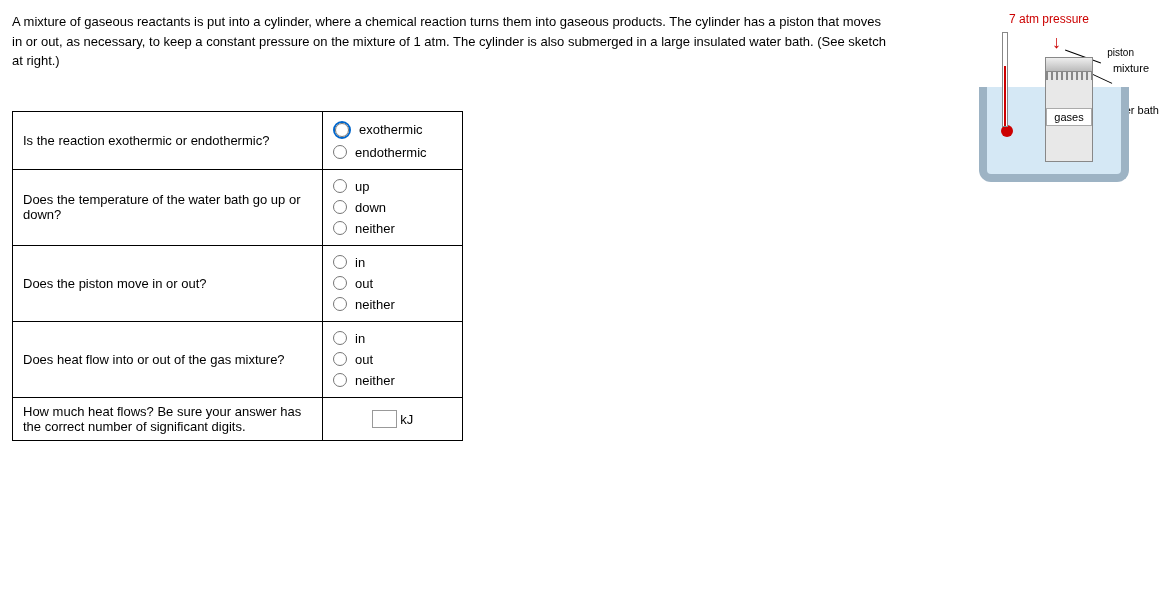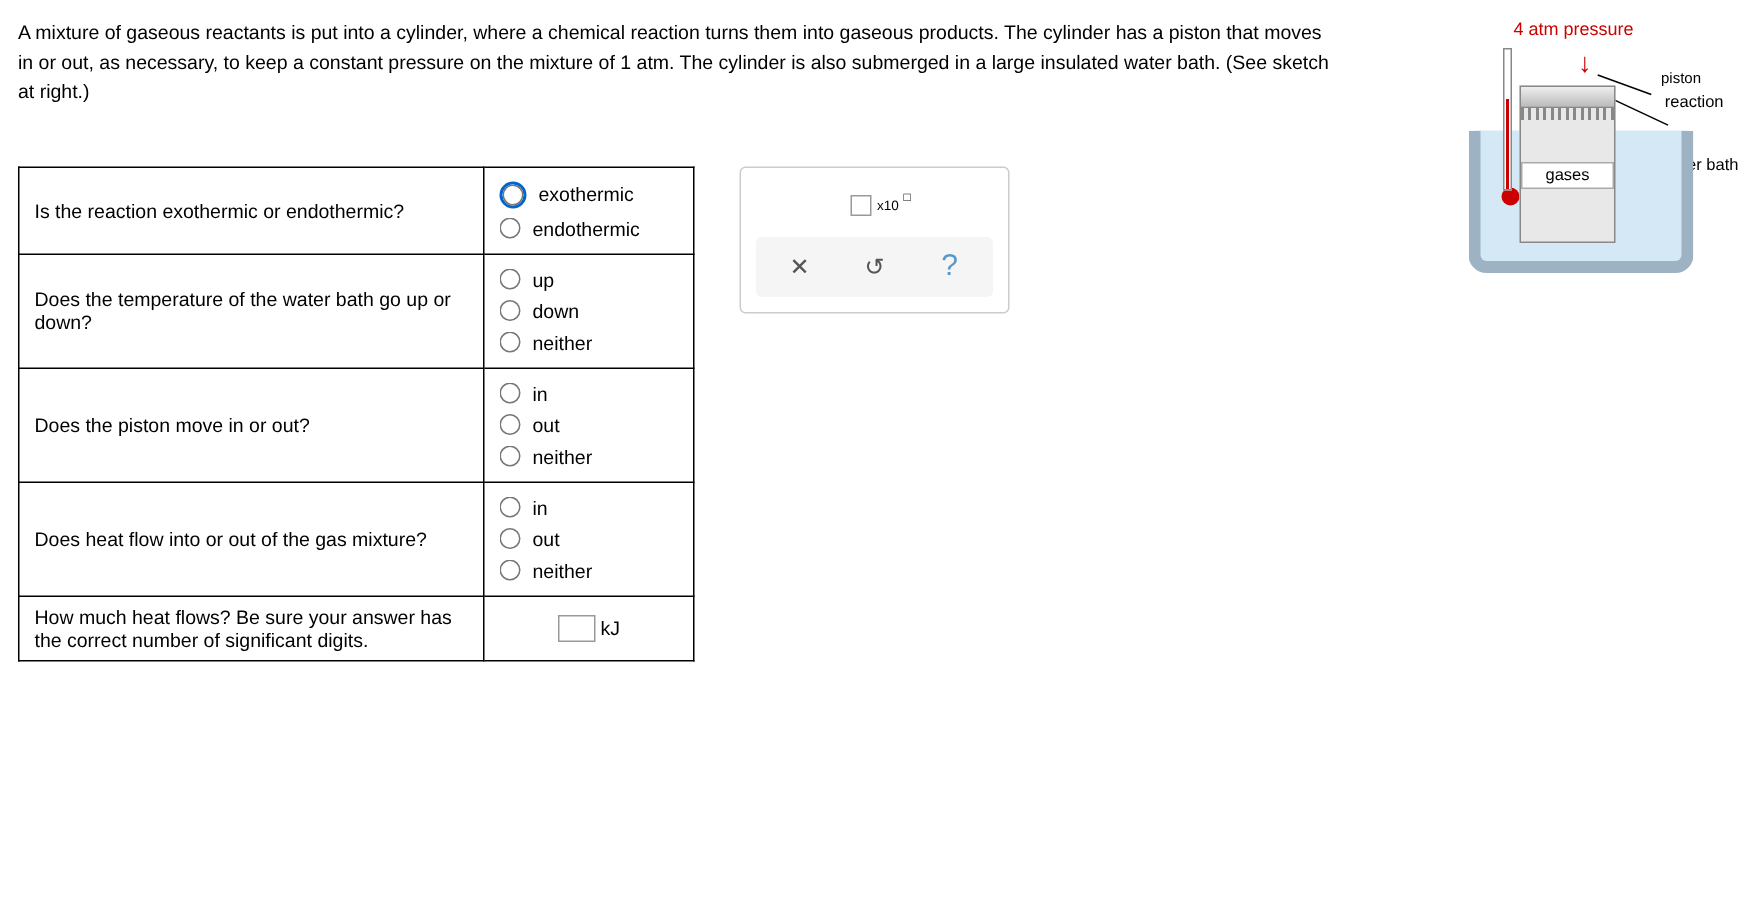--- a/index.html
+++ b/index.html
@@ -1,21 +1,21 @@
 <!DOCTYPE html>
 <html><head>
   <meta charset="utf-8">
   <style>
     * { margin: 0; padding: 0; box-sizing: border-box; }
     body { font-family: Arial, sans-serif; font-size: 13px; color: #000; padding: 12px; background: #fff; }
     .main-container { display: flex; gap: 36px; }
     .left-section { flex: 1; max-width: 920px; }
     .right-section { width: 230px; position: relative; }
     .paragraph { margin-bottom: 18px; line-height: 1.5; }
-    .content-area { display: flex; gap: 30px; margin-top: 40px; align-items: flex-start; }
+    .content-area { display: flex; gap: 30px; margin-top: 40px; align-items: flex-end; }
     .question-table { border-collapse: collapse; }
     .question-table td { border: 1px solid #000; padding: 6px 10px; vertical-align: middle; }
     .question-cell { width: 310px; }
     .answer-cell { width: 140px; }
     .radio-row { display: flex; align-items: center; gap: 8px; padding: 3px 0; }
     .radio-row input[type="radio"] { width: 14px; height: 14px; cursor: pointer; }
     .radio-selected { border: 2px solid #0066cc; border-radius: 50%; padding: 0; display: inline-flex; }
     .input-wrapper { text-align: center; }
     .kj-input { width: 25px; border: 1px solid #999; height: 18px; text-align: center; }
     .toolbox { border: 1px solid #ccc; border-radius: 4px; padding: 10px; width: 180px; background: #fff; }
@@ -28,21 +28,21 @@
     .diagram { position: relative; width: 220px; height: 190px; }
     .pressure-label { position: absolute; top: 0; left: 80px; color: #cc0000; font-size: 12px; }
     .arrow-down { position: absolute; top: 20px; left: 123px; color: #cc0000; font-size: 18px; }
     .piston-label { position: absolute; top: 35px; right: 15px; font-size: 10px; }
     .cylinder-label { position: absolute; top: 50px; right: 0; font-size: 11px; }
     .waterbath-label { position: absolute; top: 92px; right: -10px; font-size: 11px; }
     .piston-line { position: absolute; top: 44px; right: 47px; width: 38px; height: 1px; background: #000; transform: rotate(20deg); }
     .cylinder-line { position: absolute; top: 62px; right: 35px; width: 42px; height: 1px; background: #000; transform: rotate(25deg); }
     .waterbath-line { position: absolute; top: 112px; right: 30px; width: 30px; height: 1px; background: #000; transform: rotate(35deg); }
     .bath { position: absolute; top: 75px; left: 50px; width: 150px; height: 95px; border: 8px solid #9db3c4; border-top: none; border-radius: 0 0 12px 12px; background: #d5e8f5; }
-    .cylinder { position: absolute; top: 45px; left: 84px; width: 64px; height: 105px; background: #e8e8e8; border: 1px solid #888; }
+    .cylinder { position: absolute; top: 45px; left: 116px; width: 48px; height: 105px; background: #e8e8e8; border: 1px solid #888; }
     .piston-top { position: absolute; top: 0; left: 0; width: 100%; height: 14px; background: linear-gradient(#eee,#bbb); border-bottom: 1px solid #888; }
     .piston-hatches { position: absolute; top: 14px; left: 0; width: 100%; height: 8px; background: repeating-linear-gradient(90deg, #888 0, #888 2px, transparent 2px, transparent 5px); }
     .gases-label { position: absolute; top: 50px; left: 0; width: 100%; text-align: center; border: 1px solid #aaa; background: #fff; font-size: 11px; padding: 2px 0; }
     .thermometer { position: absolute; top: 20px; left: 72px; width: 8px; height: 110px; }
     .therm-tube { width: 6px; height: 95px; background: #fff; border: 1px solid #888; margin: 0 auto; position: relative; }
     .therm-mercury { position: absolute; bottom: 0; left: 1px; width: 2px; height: 60px; background: #cc0000; }
     .therm-bulb { width: 12px; height: 12px; background: #cc0000; border-radius: 50%; margin: -2px auto 0; }
   </style>
 </head>
 <body>
@@ -123,43 +123,30 @@
         <tr>
           <td class="question-cell">How much heat flows? Be sure your answer has the correct number of significant digits.</td>
           <td class="answer-cell input-wrapper">
             <input type="text" class="kj-input" style="">
             <span>kJ</span>
           </td>
         </tr>
       </tbody>
         </table>
 
-      <div class="toolbox">
-        <div class="toolbox-top">
-          <div class="checkbox-sci"></div>
-          <span class="sci-label">
-            <span>x10</span><span class="sci-sup">□</span>
-          </span>
-        </div>
-        <div class="toolbox-bottom">
-          <button class="tool-btn">✕</button>
-          <button class="tool-btn">↺</button>
-          <button class="tool-btn" style="color:#5599cc;font-size:20px;">?</button>
-        </div>
-      </div>
     </div>
   </div>
 
   <div class="right-section">
     <div class="diagram">
-      <div class="pressure-label">4 atm pressure</div>
+      <div class="pressure-label">7 atm pressure</div>
       <div class="arrow-down">↓</div>
       <div class="piston-label">piston</div>
       <div class="piston-line"></div>
-      <div class="cylinder-label">reaction</div>
+      <div class="cylinder-label">mixture</div>
       <div class="cylinder-line"></div>
       <div class="waterbath-label">water bath</div>
       <div class="waterbath-line"></div>
       <div class="bath"></div>
       <div class="thermometer">
         <div class="therm-tube">
             <div class="therm-mercury"></div>
           </div>
         <div class="therm-bulb"></div>
       </div>

